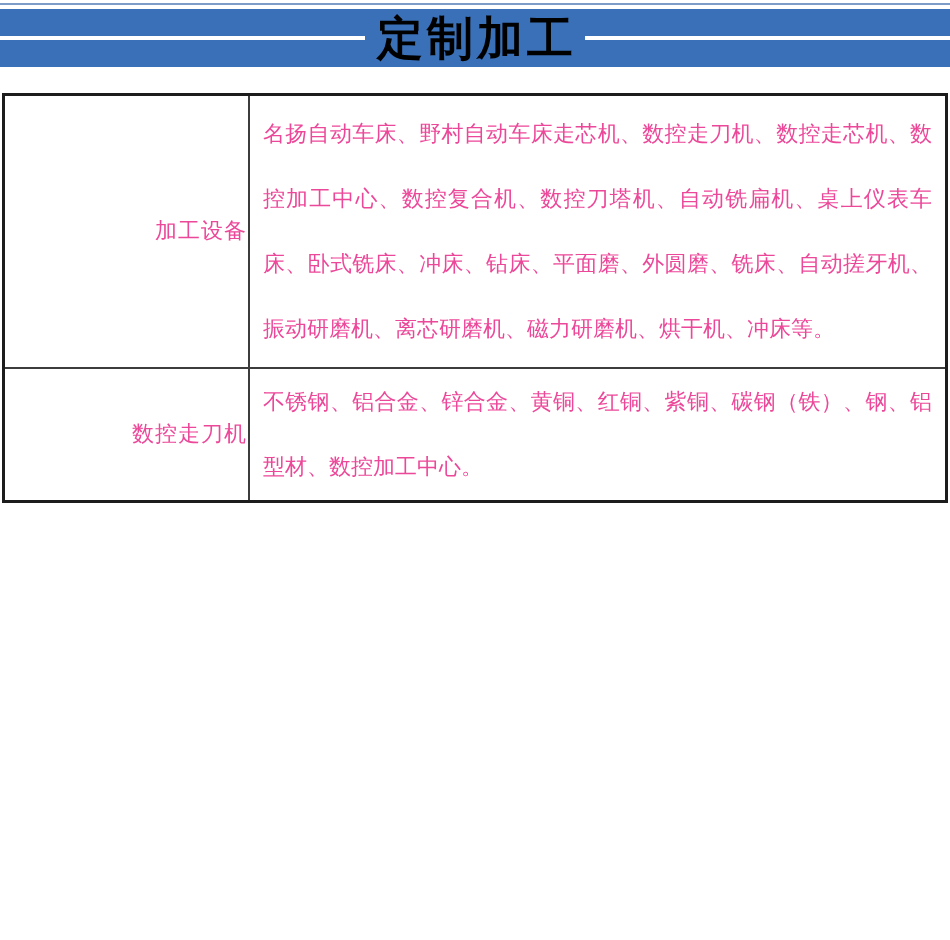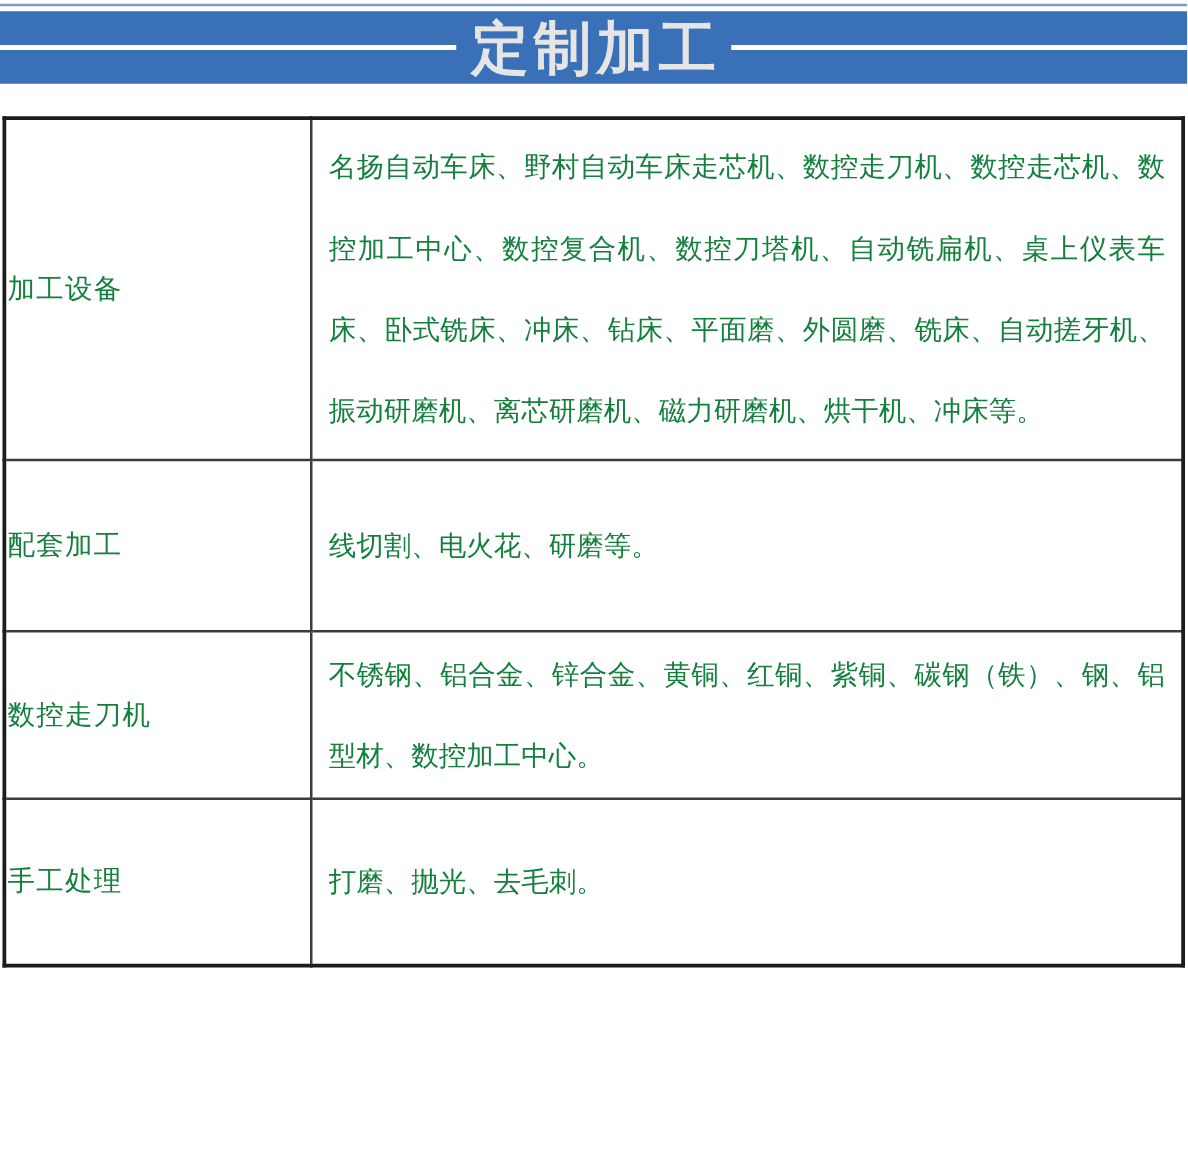--- a/index.html
+++ b/index.html
@@ -36,21 +36,21 @@
     background: #3a70b8;
     display: flex;
     align-items: center;
   }
   .banner .mid-line {
     flex: 1;
     height: 4px;
     background: #ffffff;
   }
   .banner .title {
-    color: #e5e5e5;
+    color: #000000;
     font-size: 46px;
     font-weight: bold;
     letter-spacing: 4px;
     line-height: 1;
     margin: 0 8px 0 12px;
     white-space: nowrap;
   }
 
   
   .table-wrap {
@@ -61,26 +61,26 @@
   }
   table.spec {
     border-collapse: collapse;
     width: 100%;
     table-layout: fixed;
     border: 3px solid #1c1c1c;
   }
   table.spec td {
     border: 2px solid #3c3c3c;
     font-size: 22px;
-    color: #15803d;
+    color: #ec4899;
     vertical-align: middle;
   }
   td.label-cell {
     width: 241px;
-    text-align: left;
+    text-align: right;
     letter-spacing: 1px;
   }
   td.content-cell {
     padding: 0 13px;
     line-height: 65px;
     text-align: justify;
   }
   tr.row-equipment  { height: 273px; }
   tr.row-support    { height: 137px; }
   tr.row-materials  { height: 134px; }
@@ -100,29 +100,21 @@
     <div class="mid-line"></div>
   </div>
 
   <div class="table-wrap">
     <table class="spec">
       <tbody>
         <tr class="row-equipment">
           <td class="label-cell">加工设备</td>
           <td class="content-cell">名扬自动车床、野村自动车床走芯机、数控走刀机、数控走芯机、数控加工中心、数控复合机、数控刀塔机、自动铣扁机、桌上仪表车床、卧式铣床、冲床、钻床、平面磨、外圆磨、铣床、自动搓牙机、振动研磨机、离芯研磨机、磁力研磨机、烘干机、冲床等。</td>
         </tr>
-        <tr class="row-support">
-          <td class="label-cell">配套加工</td>
-          <td class="content-cell">线切割、电火花、研磨等。</td>
-        </tr>
         <tr class="row-materials">
           <td class="label-cell">数控走刀机</td>
           <td class="content-cell">不锈钢、铝合金、锌合金、黄铜、红铜、紫铜、碳钢（铁）、钢、铝型材、数控加工中心。</td>
-        </tr>
-        <tr class="row-manual">
-          <td class="label-cell">手工处理</td>
-          <td class="content-cell">打磨、抛光、去毛刺。</td>
         </tr>
       </tbody>
     </table>
   </div>
 
 </div>
 
 </body></html>

